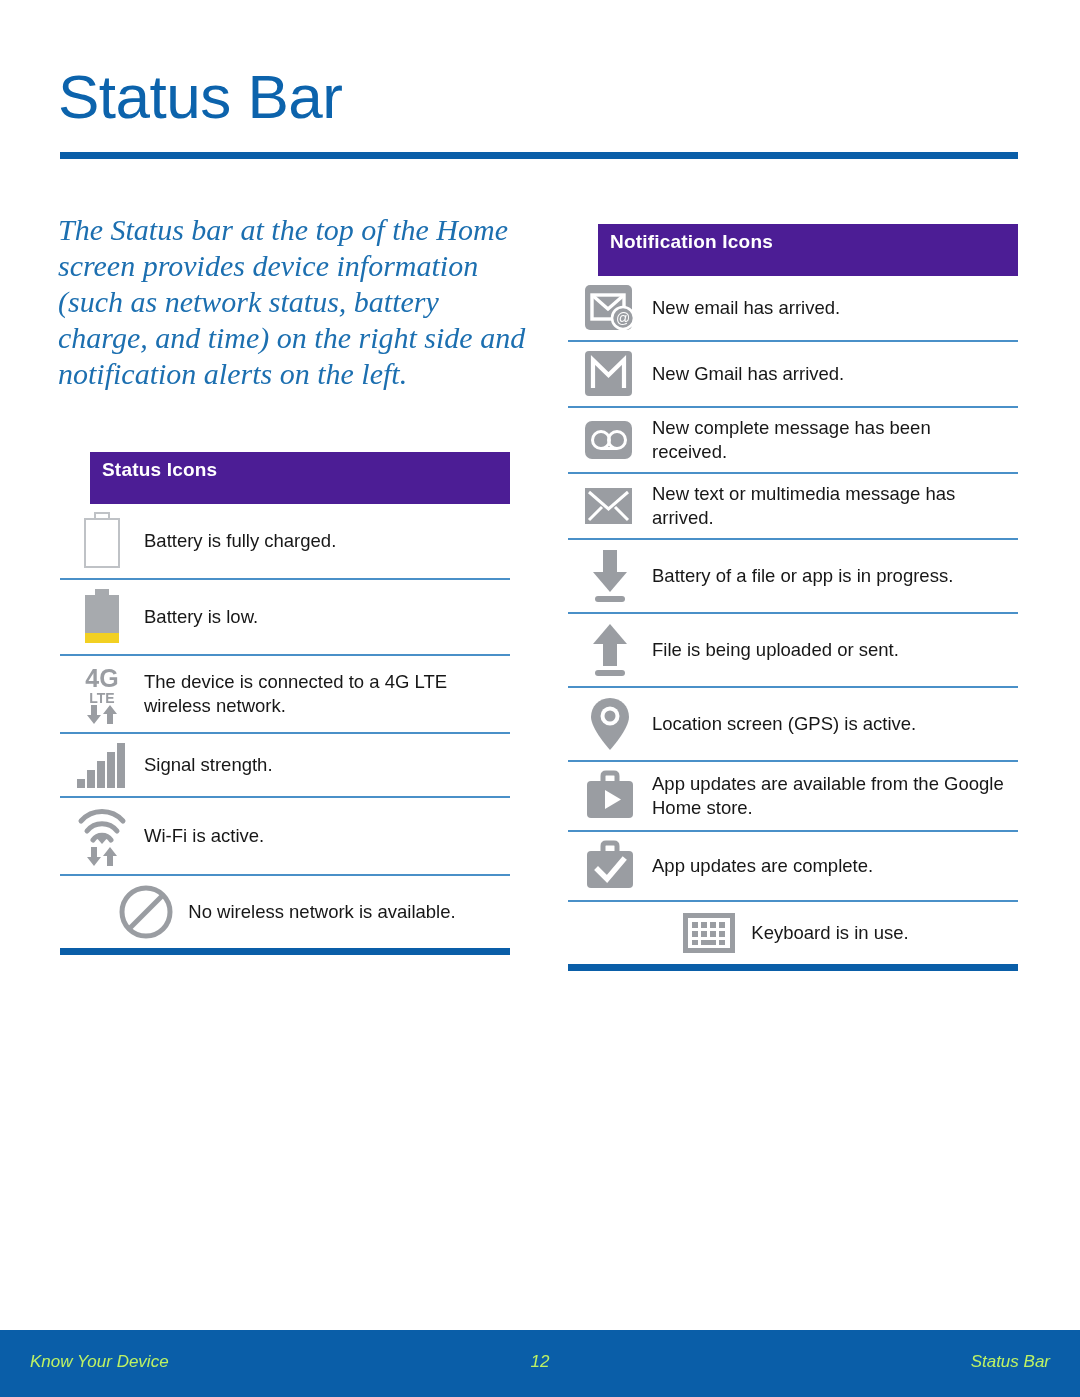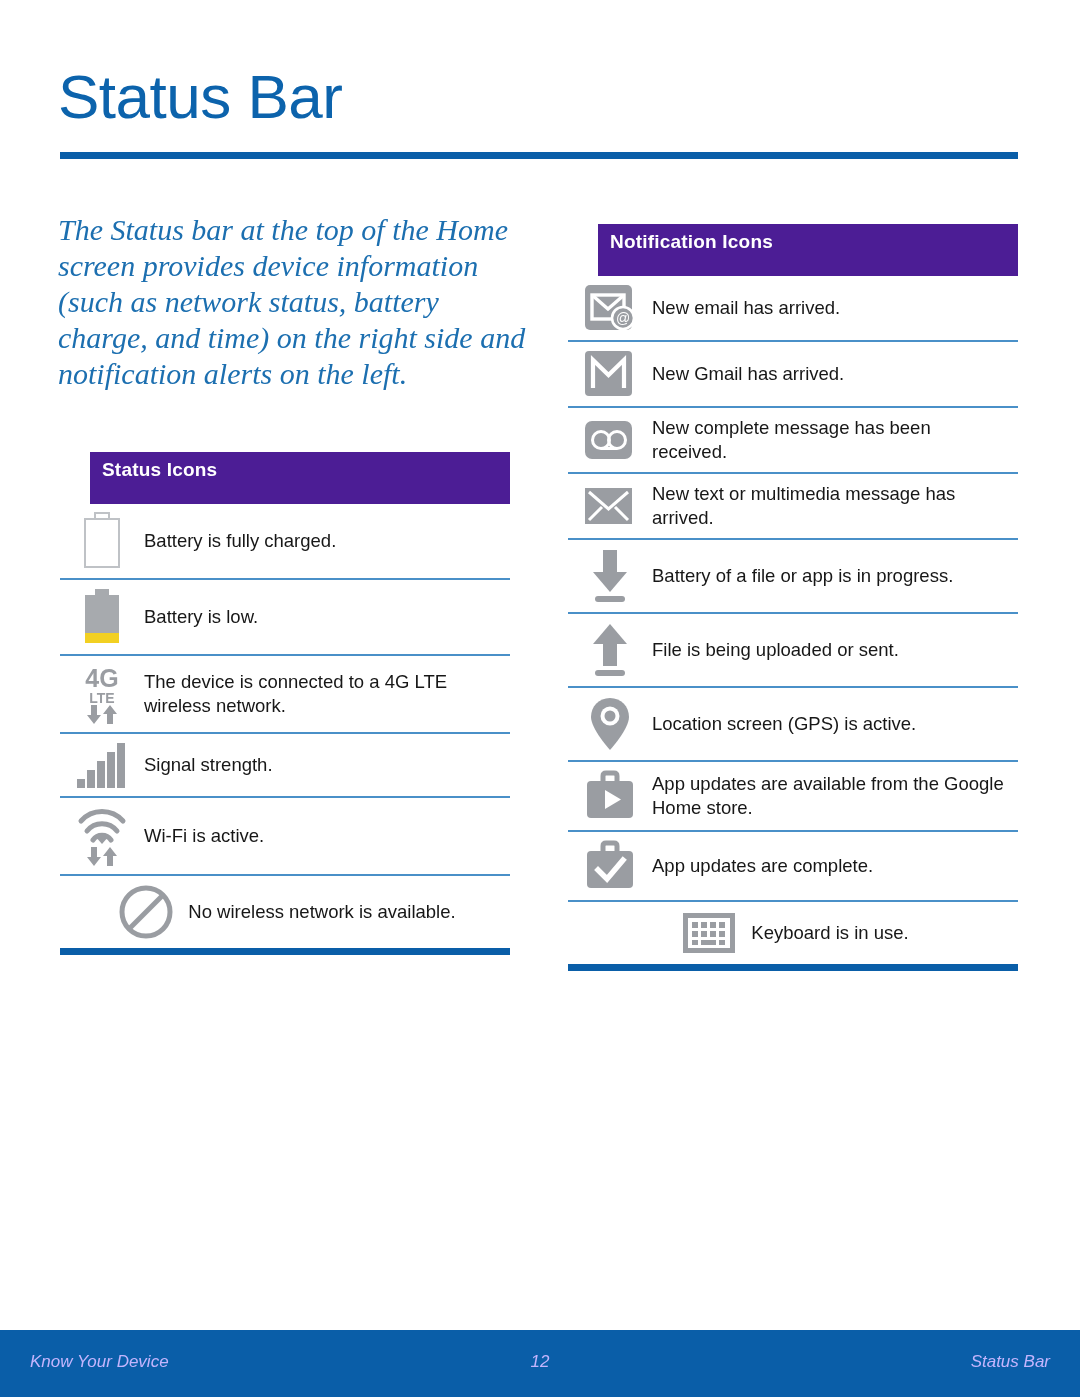--- a/index.html
+++ b/index.html
@@ -98,21 +98,21 @@
     top: 1330px;
     width: 1080px;
     height: 67px;
     background: #0A5EA8;
   }
   .footer span {
     position: absolute;
     top: 22px;
     font-size: 17px;
     font-style: italic;
-    color: #c4b5fd;
+    color: #bef264;
   }
   .footer-left  { left: 30px; }
   .footer-page  { left: 0; width: 1080px; text-align: center; }
   .footer-right { right: 30px; }
 
   svg { display: block; }
 </style>
 </head>
 <body>
 

